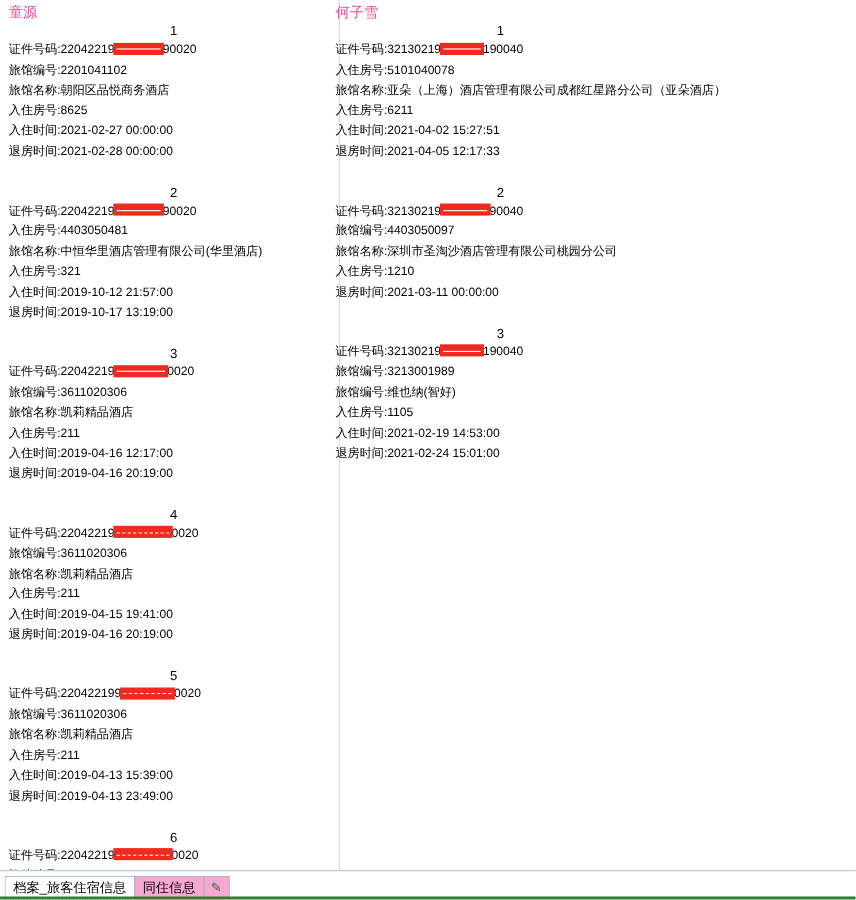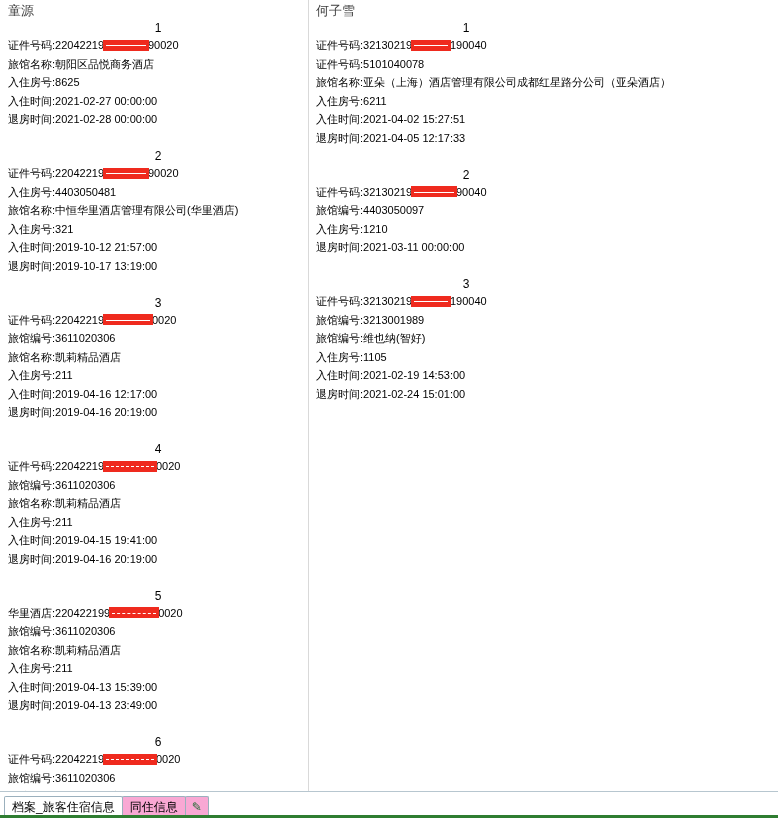--- a/index.html
+++ b/index.html
@@ -14,25 +14,25 @@
     height: 818px;
     overflow: hidden;
     background: #ffffff;
   }
   .col {
     position: absolute;
     top: 0;
     width: 310px;
   }
   .col-left { left: 8px; }
-  .col-right { left: 316px; }
+  .col-right { left: 305px; }
 
   .person-name {
     font-size: 13px;
-    color: #404040;
+    color: #ec4899;
     line-height: 17px;
     padding-top: 2px;
     white-space: nowrap;
   }
 
   .group {
     margin-top: 2px;
   }
   .group-index {
     font-size: 12px;
@@ -143,20 +143,21 @@
 <div id="sheet">
 
   <div class="vline" style="left:308px;"></div>
 
   <div class="col col-left">
     <div class="person-name">童源</div>
     <div id="left-records">
         <div class="group">
           <div class="group-index">1</div>
           <div class="field"><span>证件号码:22042219</span><span class="redact wavy" style="width: 46px;"></span><span>90020</span></div>
+          <div class="field">旅馆编号:2201041102</div>
           <div class="field">旅馆名称:朝阳区品悦商务酒店</div>
           <div class="field">入住房号:8625</div>
           <div class="field">入住时间:2021-02-27 00:00:00</div>
           <div class="field">退房时间:2021-02-28 00:00:00</div>
           <div class="spacer"></div>
         </div>
         <div class="group">
           <div class="group-index">2</div>
           <div class="field"><span>证件号码:22042219</span><span class="redact wavy" style="width: 46px;"></span><span>90020</span></div>
           <div class="field">入住房号:4403050481</div>
@@ -181,21 +182,21 @@
           <div class="field"><span>证件号码:22042219</span><span class="redact dashed" style="width: 54px;"></span><span>0020</span></div>
           <div class="field">旅馆编号:3611020306</div>
           <div class="field">旅馆名称:凯莉精品酒店</div>
           <div class="field">入住房号:211</div>
           <div class="field">入住时间:2019-04-15 19:41:00</div>
           <div class="field">退房时间:2019-04-16 20:19:00</div>
           <div class="spacer"></div>
         </div>
         <div class="group">
           <div class="group-index">5</div>
-          <div class="field"><span>华里酒店:220422199</span><span class="redact dashed" style="width: 50px;"></span><span>0020</span></div>
+          <div class="field"><span>证件号码:220422199</span><span class="redact dashed" style="width: 50px;"></span><span>0020</span></div>
           <div class="field">旅馆编号:3611020306</div>
           <div class="field">旅馆名称:凯莉精品酒店</div>
           <div class="field">入住房号:211</div>
           <div class="field">入住时间:2019-04-13 15:39:00</div>
           <div class="field">退房时间:2019-04-13 23:49:00</div>
           <div class="spacer"></div>
         </div>
         <div class="group">
           <div class="group-index">6</div>
           <div class="field"><span>证件号码:22042219</span><span class="redact dashed" style="width: 54px;"></span><span>0020</span></div>
@@ -204,31 +205,32 @@
         </div>
       </div>
   </div>
 
   <div class="col col-right">
     <div class="person-name">何子雪</div>
     <div id="right-records">
         <div class="group">
           <div class="group-index">1</div>
           <div class="field"><span>证件号码:32130219</span><span class="redact wavy" style="width: 40px;"></span><span>190040</span></div>
-          <div class="field">证件号码:5101040078</div>
+          <div class="field">入住房号:5101040078</div>
           <div class="field">旅馆名称:亚朵（上海）酒店管理有限公司成都红星路分公司（亚朵酒店）</div>
           <div class="field">入住房号:6211</div>
           <div class="field">入住时间:2021-04-02 15:27:51</div>
           <div class="field">退房时间:2021-04-05 12:17:33</div>
           <div class="spacer"></div>
         </div>
         <div class="group">
           <div class="group-index">2</div>
           <div class="field"><span>证件号码:32130219</span><span class="redact wavy" style="width: 46px;"></span><span>90040</span></div>
           <div class="field">旅馆编号:4403050097</div>
+          <div class="field">旅馆名称:深圳市圣淘沙酒店管理有限公司桃园分公司</div>
           <div class="field">入住房号:1210</div>
           <div class="field">退房时间:2021-03-11 00:00:00</div>
           <div class="spacer"></div>
         </div>
         <div class="group">
           <div class="group-index">3</div>
           <div class="field"><span>证件号码:32130219</span><span class="redact wavy" style="width: 40px;"></span><span>190040</span></div>
           <div class="field">旅馆编号:3213001989</div>
           <div class="field">旅馆编号:维也纳(智好)</div>
           <div class="field">入住房号:1105</div>

